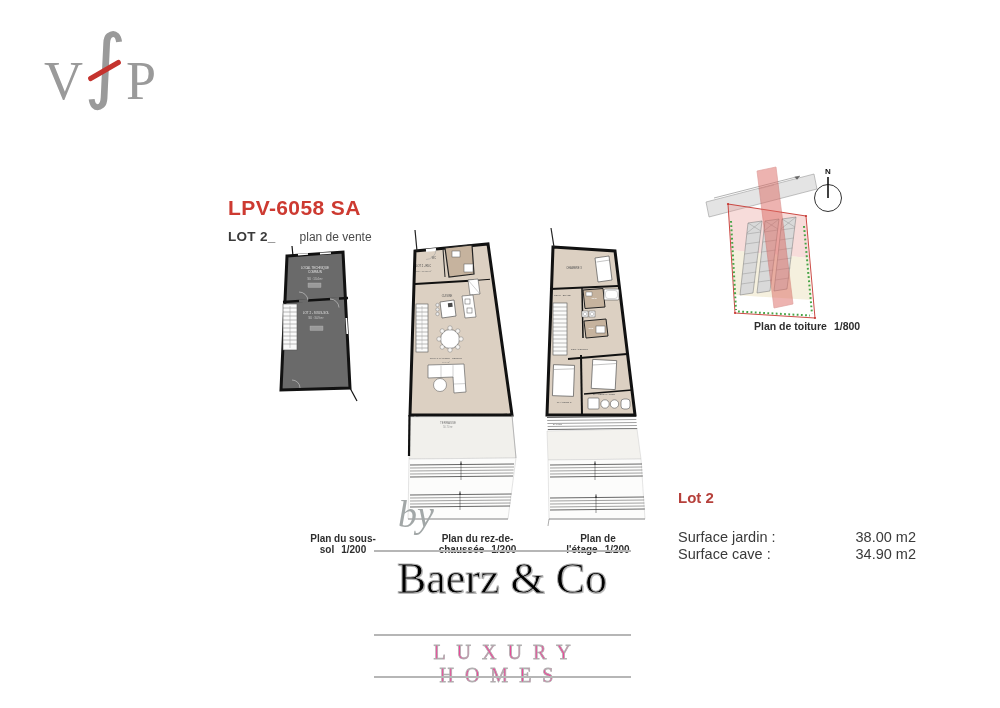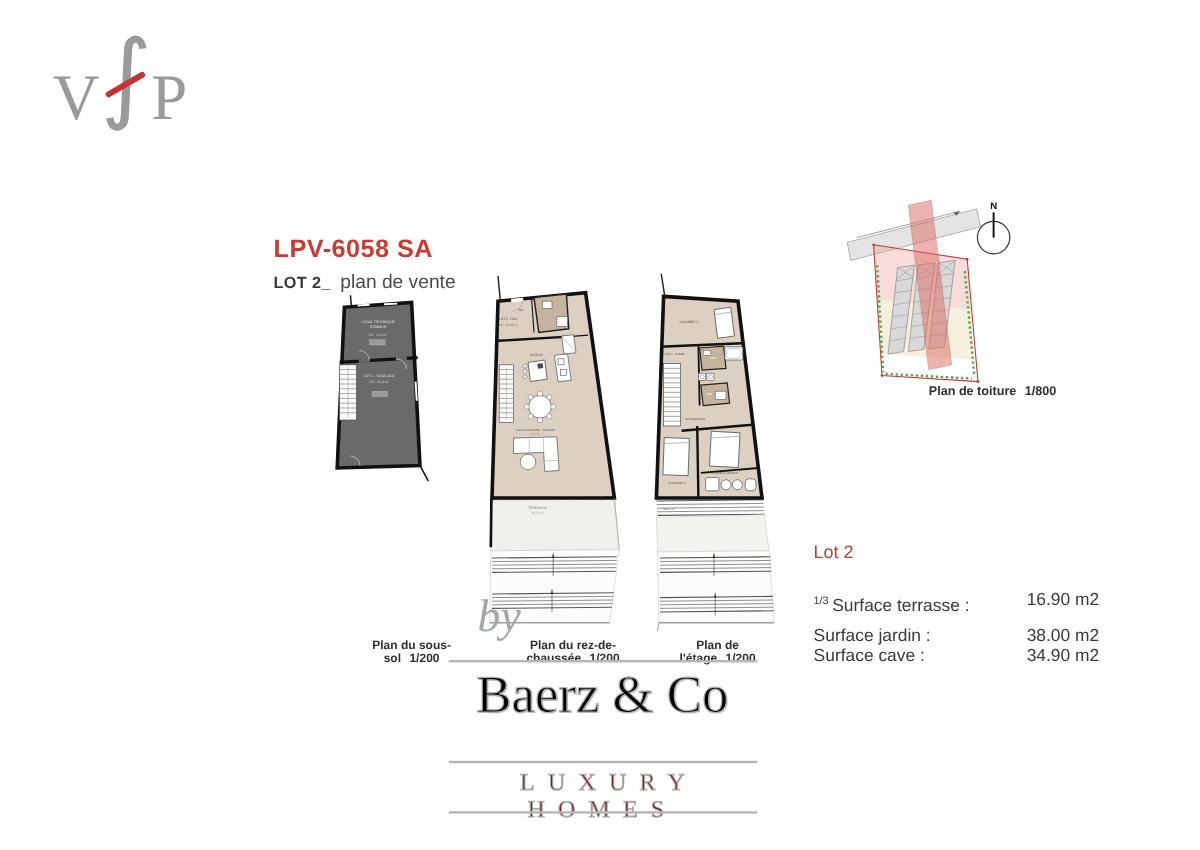--- a/index.html
+++ b/index.html
@@ -16,42 +16,42 @@
   .logo-p{position:absolute;left:100px;top:26px;font-family:"Liberation Serif",serif;
           font-size:54px;line-height:1;color:#9a9a9a;}
   .logo-slash{position:absolute;left:60px;top:40px;width:37px;height:5px;background:#c5332e;
           border-radius:2px;transform:rotate(-30deg);}
 
   
   .header{left:228px;top:196px;}
   .title{font-size:21px;font-weight:bold;color:#cd3a31;letter-spacing:.4px;}
   .subtitle{margin-top:7px;}
   .subtitle .lot{font-weight:bold;font-size:13.5px;color:#3a3a3a;letter-spacing:.3px;}
-  .subtitle .pdv{font-size:16px;color:#4a4a4a;margin-left:8px;}
+  .subtitle .pdv{font-size:12px;color:#4a4a4a;margin-left:24px;}
 
   
   .plancap{position:absolute;top:533px;font-size:10px;font-weight:bold;color:#2e2e2e;text-align:center;}
   .plancap .sc{margin-left:7px;}
-  .roofcap{left:730px;top:320px;font-size:10.5px;font-weight:bold;color:#2e2e2e;padding-left:44px;}
+  .roofcap{left:710px;top:320px;font-size:10.5px;font-weight:bold;color:#2e2e2e;padding-left:44px;}
   .roofcap .sc{margin-left:7px;}
 
   
   .wm-by{left:398px;top:492px;font-family:"Liberation Serif",serif;font-style:italic;
          font-size:38px;color:#a2a7a7;z-index:6;}
   .wm-line{left:374px;width:257px;height:2px;background:#b6b6b6;z-index:6;}
   .wm-brand{left:368px;top:553px;width:268px;text-align:center;font-family:"Liberation Serif",serif;
          font-size:44px;line-height:1.2;color:#000000;-webkit-text-stroke:1px #b0b0b0;
          text-shadow:1px 1px 0 #c4c4c4;z-index:6;}
   .wm-tag{left:368px;top:641px;width:268px;text-align:center;font-family:"Liberation Serif",serif;
-         font-size:20px;letter-spacing:11px;text-indent:11px;color:#7f1d1d;
+         font-size:20px;letter-spacing:11px;text-indent:11px;color:#ec4899;
          -webkit-text-stroke:.8px #b0b0b0;text-shadow:1px 1px 0 #cmånecccc;z-index:6;}
 
   
   .surfaces{left:678px;top:452px;width:238px;color:#3a3a3a;font-size:14.5px;}
-  .s-title{color:#b6403b;font-weight:normal;font-size:15px;margin-bottom:23px;}
+  .s-title{color:#b6403b;font-weight:bold;font-size:15px;margin-bottom:23px;margin-top:37px;}
   .trow{display:flex;justify-content:space-between;line-height:17.2px;}
   .trow sup{font-size:9px;margin-right:3px;}
   .halfpfx{margin-right:3px;}
   .trow.total{margin-top:17px;font-weight:bold;}
   .trow.extras{margin-top:8px;}
 
   svg{position:absolute;overflow:visible;}
   svg text{font-family:"Liberation Sans",sans-serif;}
 </style>
 </head>
@@ -358,24 +358,20 @@
 
   <div class="abs wm-by">by</div>
   <div class="abs wm-line" style="top:550px"></div>
   <div class="abs wm-brand">Baerz &amp; Co</div>
   <div class="abs wm-line" style="top:634px"></div>
   <div class="abs wm-tag">LUXURY HOMES</div>
   <div class="abs wm-line" style="top:676px"></div>
 
   <div class="abs surfaces">
     <div class="s-title">Lot 2</div>
-    <div class="trow">
-      <span class="tl"><sup>1/3</sup><span>Surface terrasse :</span></span>
-      <span class="tv">16.90 m2</span>
-    </div>
     <div class="trow extras">
       <span class="tl">Surface jardin :</span>
       <span class="tv">38.00 m2</span>
     </div>
     <div class="trow">
       <span class="tl">Surface cave :</span>
       <span class="tv">34.90 m2</span>
     </div>
   </div>
 

